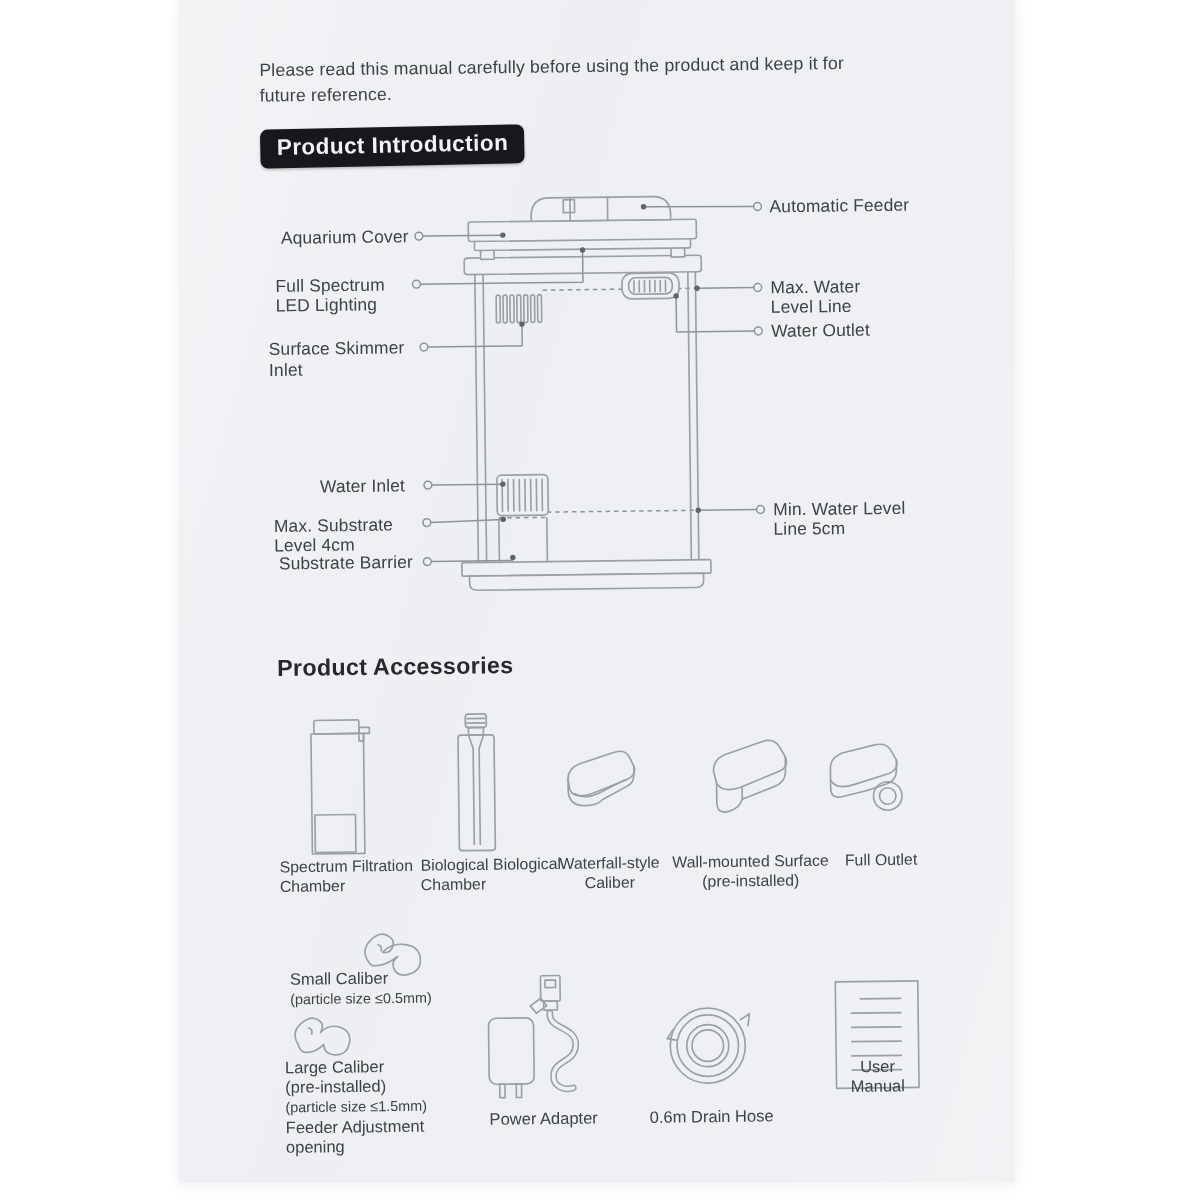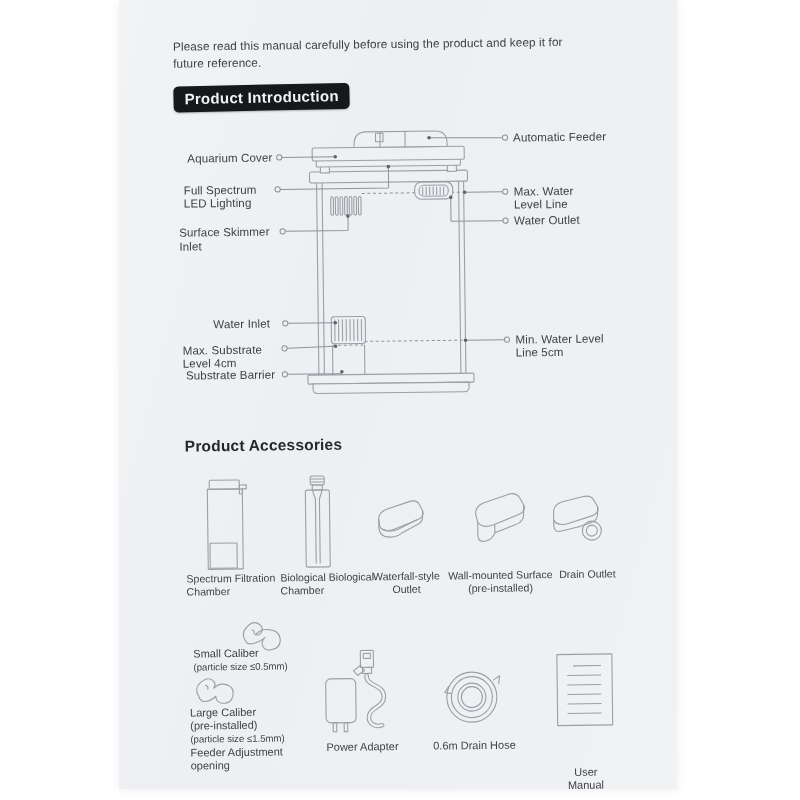--- a/index.html
+++ b/index.html
@@ -193,28 +193,28 @@
   <div class="abs lbl" style="left:64px;top:570px">
     <div>Spectrum Filtration</div>
     <div>Chamber</div>
   </div>
   <div class="abs lbl" style="left:158px;top:570px">
     <div>Biological Biological</div>
     <div>Chamber</div>
   </div>
   <div class="abs lbl center" style="left:240px;top:570px;width:88px">
     <div>Waterfall-style</div>
-    <div>Outlet</div>
+    <div>Caliber</div>
   </div>
   <div class="abs lbl center" style="left:325px;top:570px;width:106px">
     <div>Wall-mounted Surface</div>
     <div>(pre-installed)</div>
   </div>
   <div class="abs lbl center" style="left:433px;top:570px;width:64px">
-    <div>Drain Outlet</div>
+    <div>Full Outlet</div>
   </div>
 
   <svg class="abs" style="left:116px;top:616px" width="46" height="36" viewBox="0 0 46 36">
     <path class="lineart" d="M7,24 Q1,16 8,9 Q15,2 21,7 Q25,10 22,15 Q20,18 16,17 Q22,11 30,12 Q40,13 41,21 Q42,30 33,32 Q25,34 23,27 Q22,23 26,20 Q18,26 11,26 Q8,26 7,24 Z"></path>
     <path class="lineart" d="M13,12 Q16,13 15,16"></path>
   </svg>
   <div class="abs lbl2" style="left:70px;top:645px">
     <div>Small Caliber</div>
     <div class="small">(particle size ≤0.5mm)</div>
   </div>
@@ -254,16 +254,16 @@
     <circle class="lineart" cx="27" cy="30" r="10.5"></circle>
     <path class="lineart" d="M49,13 l6,-4 l-1,8"></path>
     <path class="lineart" d="M4,19 l-4,6 l6,1"></path>
   </svg>
   <div class="abs lbl2 center" style="left:305px;top:740px;width:90px">0.6m Drain Hose</div>
 
   <svg class="abs" style="left:432px;top:655px" width="58" height="74" viewBox="0 0 58 74">
     <rect class="lineart" x="1.5" y="1.5" width="55" height="71"></rect>
     <path class="lineart" d="M18,13 H45 M12,22.5 H45 M12,32 H45 M12,41.5 H45 M12,51 H45 M12,60.5 H45"></path>
   </svg>
-  <div class="abs lbl2 center" style="left:430px;top:768px;width:62px">User Manual</div>
+  <div class="abs lbl2 center" style="left:430px;top:708px;width:62px">User Manual</div>
 
  </div>
 </div>
 
 </body></html>

